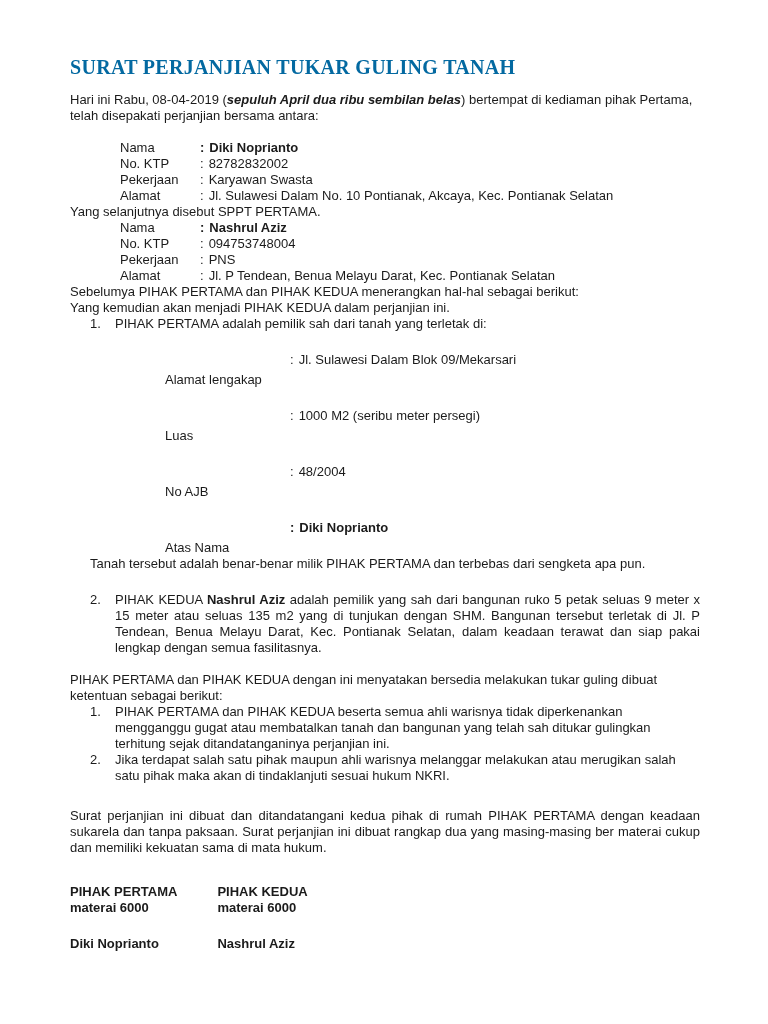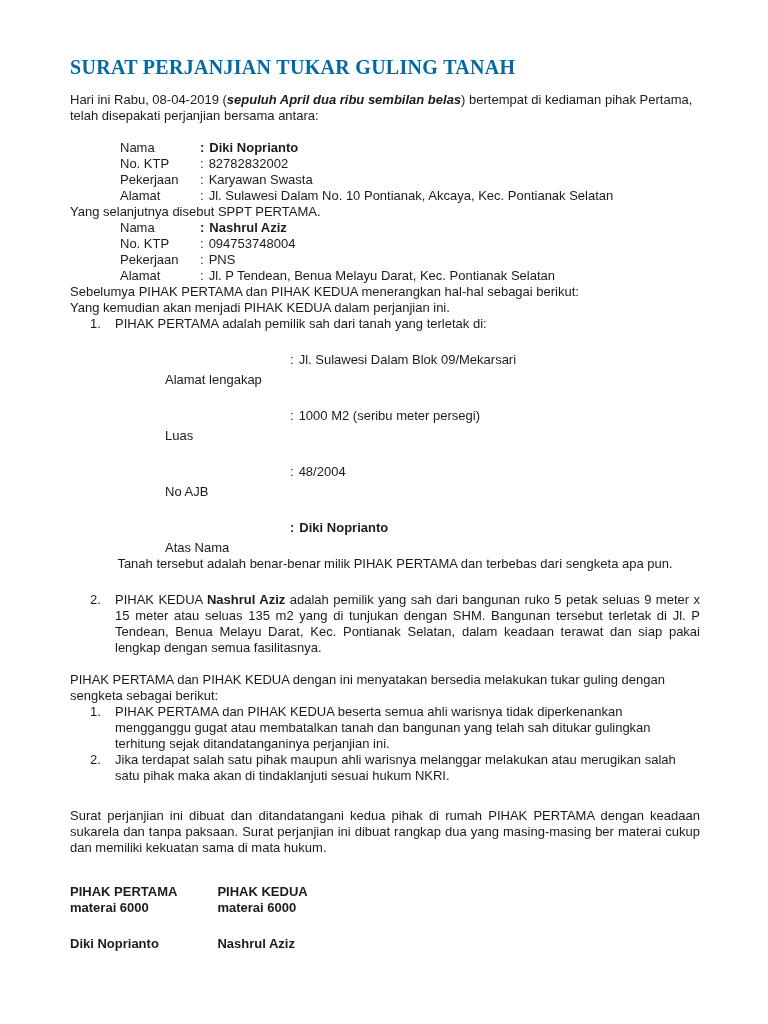--- a/index.html
+++ b/index.html
@@ -31,21 +31,21 @@
   .block-gap{margin-top:16px;}
   .kv{display:flex;align-items:center;}
   .kv .lbl{flex:none;width:80px;margin-left:50px;}
   .kv .val{flex:1;}
   .kv2 .lbl{flex:none;width:125px;margin-left:95px;margin-top:40px;}
   .colon{margin-right:5px;}
   .numrow{display:flex;}
   .num{flex:none;width:25px;margin-left:20px;}
   .ntext{flex:1;}
   .just{text-align:justify;}
-  .note{margin-left:20px;text-align:center;}
+  .note{margin-left:20px;}
   .clause2{margin-top:20px;}
   .closing{margin-top:24px;}
   .signatures{
     display:flex;
     margin-top:28px;
     font-weight:bold;
     gap:40px;
   }
   .sig-col{white-space:nowrap;}
   .sig-col.right{width:138px;}
@@ -126,21 +126,21 @@
         <span class="val b"><span class="colon">:</span><span>Diki Noprianto</span></span>
       </div>
       <p class="para note">Tanah tersebut adalah benar-benar milik PIHAK PERTAMA dan terbebas dari sengketa apa pun.</p>
     </div>
 
     <div class="numrow clause2">
       <span class="num">2.</span>
       <span class="ntext just"><span>PIHAK KEDUA </span><span class="b">Nashrul Aziz</span><span> adalah pemilik yang sah dari bangunan ruko 5 petak seluas 9 meter x 15 meter atau seluas 135 m2 yang di tunjukan dengan SHM. Bangunan tersebut terletak di Jl. P Tendean, Benua Melayu Darat, Kec. Pontianak Selatan, dalam keadaan terawat dan siap pakai lengkap dengan semua fasilitasnya.</span></span>
     </div>
 
-    <p class="para block-gap">PIHAK PERTAMA dan PIHAK KEDUA dengan ini menyatakan bersedia melakukan tukar guling dengan sengketa sebagai berikut:</p>
+    <p class="para block-gap">PIHAK PERTAMA dan PIHAK KEDUA dengan ini menyatakan bersedia melakukan tukar guling dibuat ketentuan sebagai berikut:</p>
 
     <div class="numrow">
       <span class="num">1.</span>
       <span class="ntext">PIHAK PERTAMA dan PIHAK KEDUA beserta semua ahli warisnya tidak diperkenankan mengganggu gugat atau membatalkan tanah dan bangunan yang telah sah ditukar gulingkan terhitung sejak ditandatanganinya perjanjian ini.</span>
     </div>
     <div class="numrow">
       <span class="num">2.</span>
       <span class="ntext">Jika terdapat salah satu pihak maupun ahli warisnya melanggar melakukan atau merugikan salah satu pihak maka akan di tindaklanjuti sesuai hukum NKRI.</span>
     </div>
 

